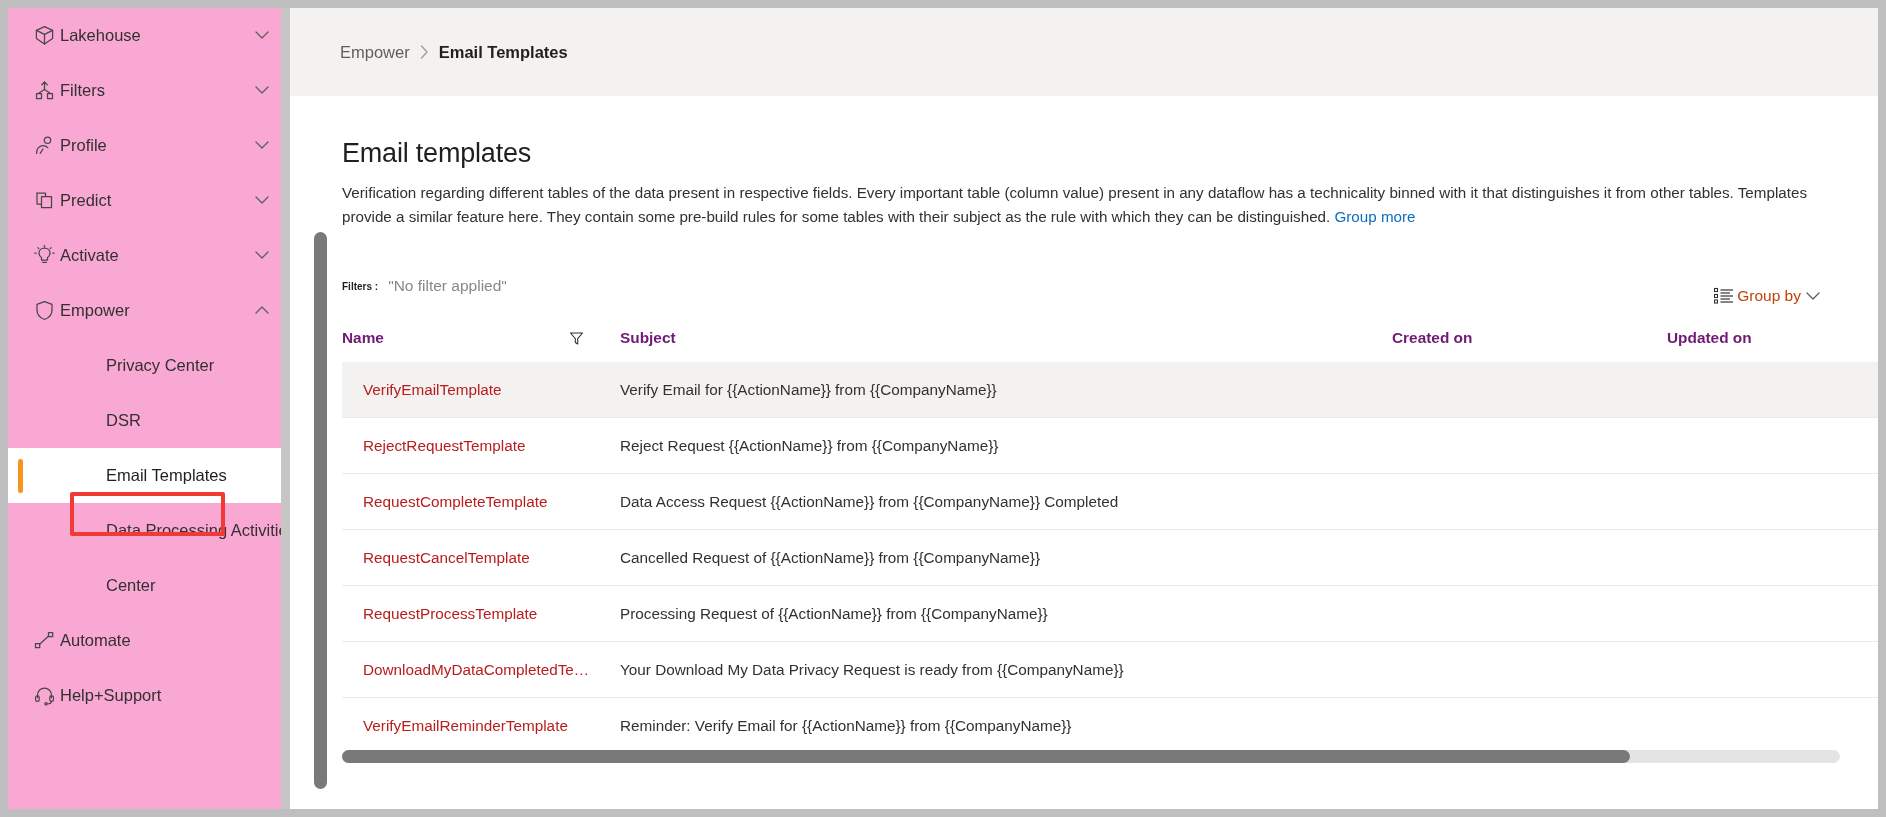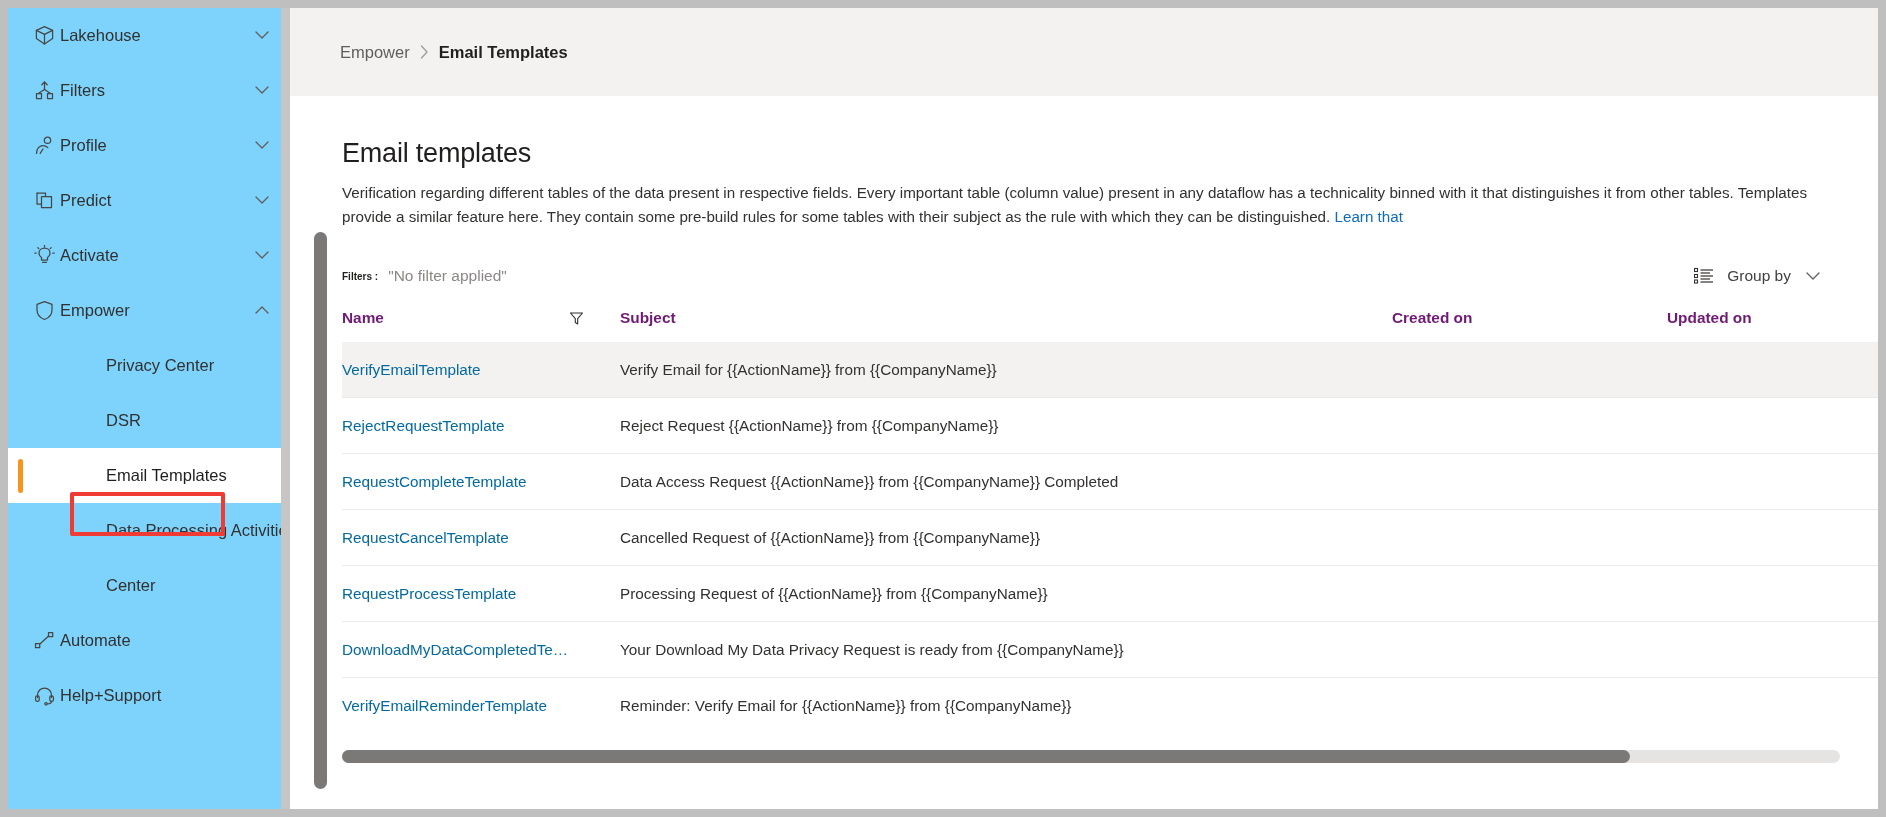--- a/index.html
+++ b/index.html
@@ -15,21 +15,21 @@
     width: 1870px; height: 801px;
     background: #ffffff;
     display: flex;
     overflow: hidden;
   }
 
   
   .sidebar {
     width: 282px;
     flex: 0 0 282px;
-    background: #7dd3fc;
+    background: #f9a8d4;
     position: relative;
     overflow: hidden;
   }
   .nav-list { padding-top: 0px; }
   .nav-item {
     display: flex;
     align-items: center;
     height: 55px;
     padding-left: 26px;
     padding-right: 18px;
@@ -138,23 +138,24 @@
   .filters-row {
     display: flex;
     align-items: center;
     margin-top: 38px;
     padding-right: 20px;
   }
   .filters-label { font-size: 10px; font-weight: 700; color: #201f1e; }
   .filters-value { font-size: 15.5px; color: #8a8886; margin-left: 10px; }
   .spacer { flex: 1 1 auto; }
   .groupby {
-    display: flex; align-items: center; gap: 13px;
-    font-size: 15.5px; color: #404040; cursor: pointer;
+    display: flex; align-items: center; gap: 3px;
+    font-size: 15.5px; color: #c2410c; cursor: pointer;
     padding-right: 10px;
+    margin-top: 20px;
   }
   .groupby .gb-chev { color: #605e5c; font-size: 13px; margin-left: 2px;}
 
   
   .table-wrap {
     margin-top: 18px;
     position: relative;
   }
   table.tmpl { width: 100%; border-collapse: collapse; table-layout: fixed; }
   table.tmpl th {
@@ -172,30 +173,31 @@
     color: #323130;
     padding: 0;
     height: 56px;
     vertical-align: middle;
     border-top: 1px solid #edebe9;
   }
   table.tmpl tbody tr:first-child td { border-top: 1px solid #edebe9; }
   table.tmpl tbody tr.alt { background: #f3f2f1; }
   table.tmpl tbody tr.alt td { border-top-color: transparent; }
   .cell-name a {
-    color: #0369a1;
+    color: #b91c1c;
     text-decoration: none;
     font-size: 15.3px;
     cursor: pointer;
     display: inline-block;
     max-width: 100%;
     overflow: hidden;
     text-overflow: ellipsis;
     white-space: nowrap;
     vertical-align: bottom;
+    margin-left: 21px;
   }
   col.c-name { width: 278px; }
   col.c-subject { width: 772px; }
   col.c-created { width: 275px; }
   col.c-updated { width: 275px; }
 
   .hscroll {
     position: absolute;
     left: 52px;
     right: 38px;
@@ -390,21 +392,21 @@
       </span>
       <span class="bc-item current">Email Templates</span>
     </div>
 
     <div class="content">
 
       <h1 class="page-title">Email templates</h1>
 
       <p class="page-desc">
         <span>Verification regarding different tables of the data present in respective fields. Every important table (column value) present in any dataflow has a technicality binned with it that distinguishes it from other tables. Templates provide a similar feature here. They contain some pre-build rules for some tables with their subject as the rule with which they can be distinguished.</span>
-        <a href="#">Learn that</a>
+        <a href="#">Group more</a>
       </p>
 
       <div class="filters-row">
         <span class="filters-label">Filters :</span>
         <span class="filters-value">"No filter applied"</span>
         <span class="spacer"></span>
         <div class="groupby">
           <span>
             <svg width="20" height="18" viewBox="0 0 20 18" fill="none">
               <rect x="0.5" y="1.5" width="3" height="3" stroke="#323130" stroke-width="1.1"></rect>

